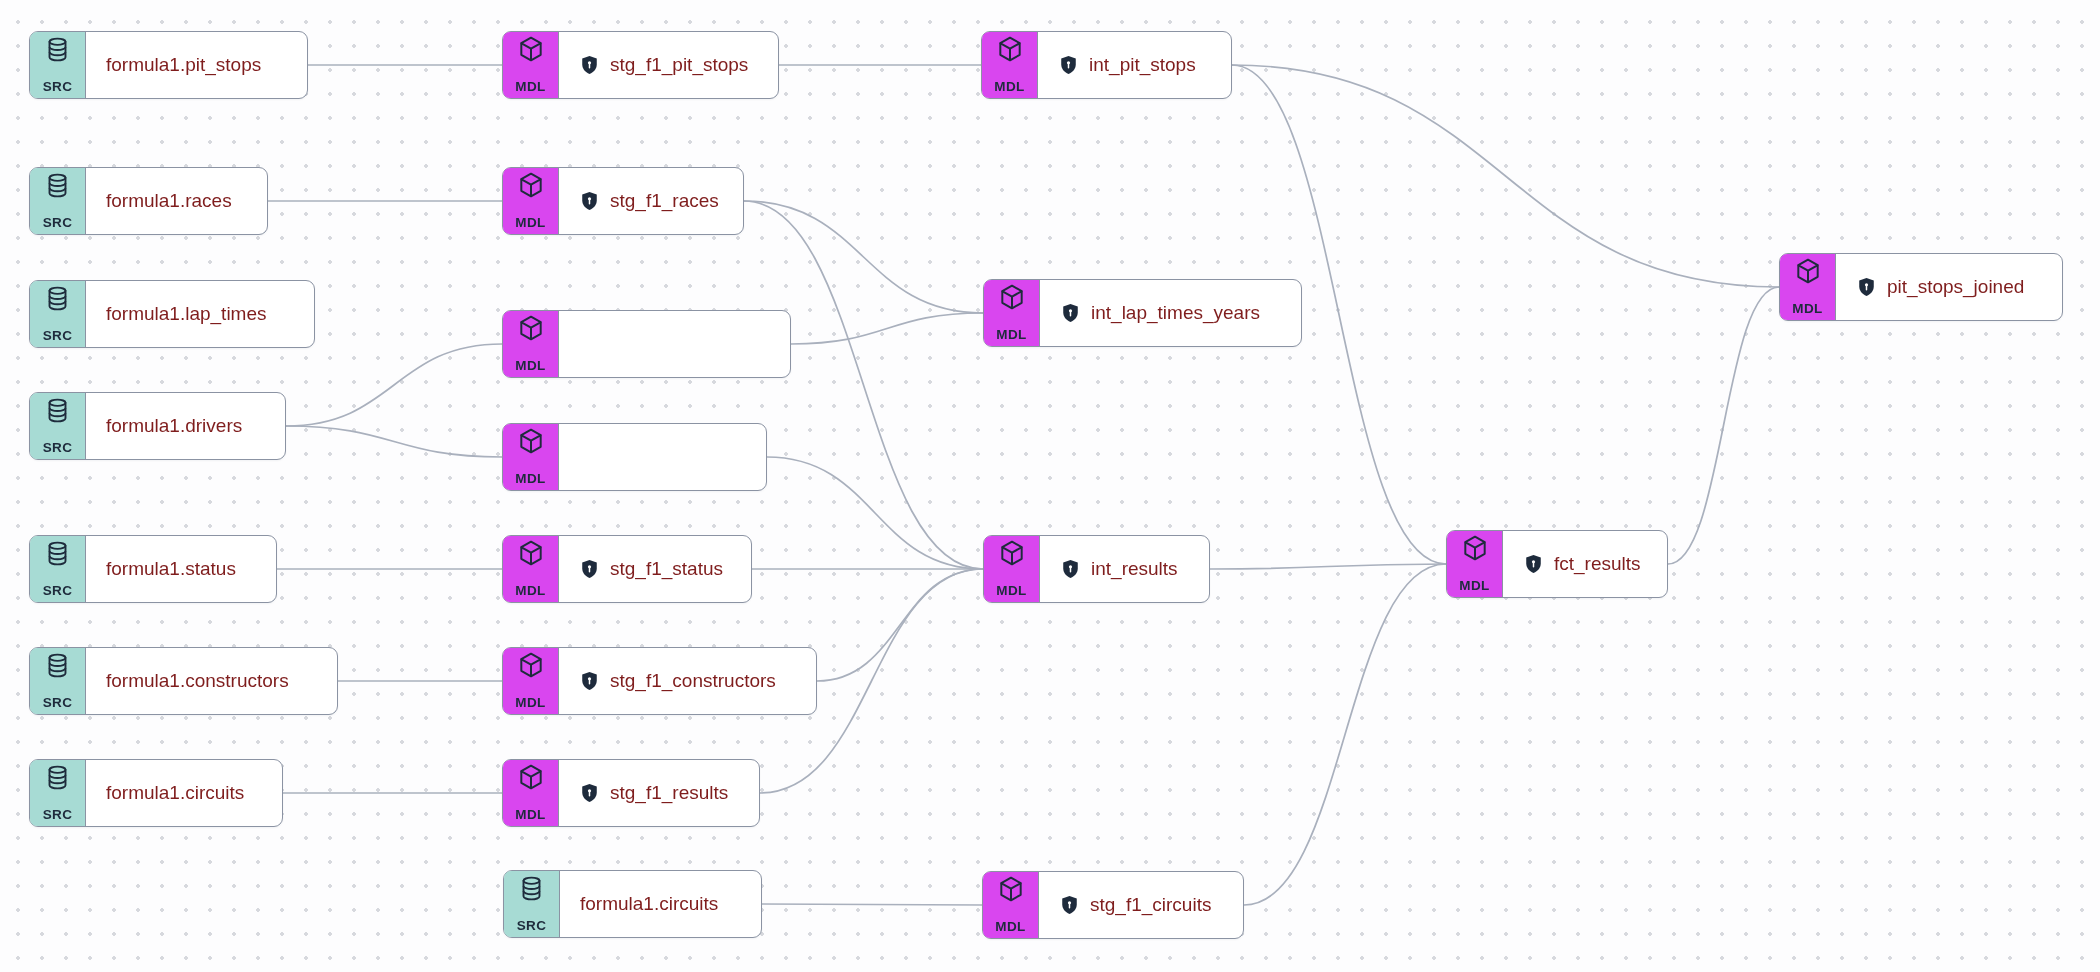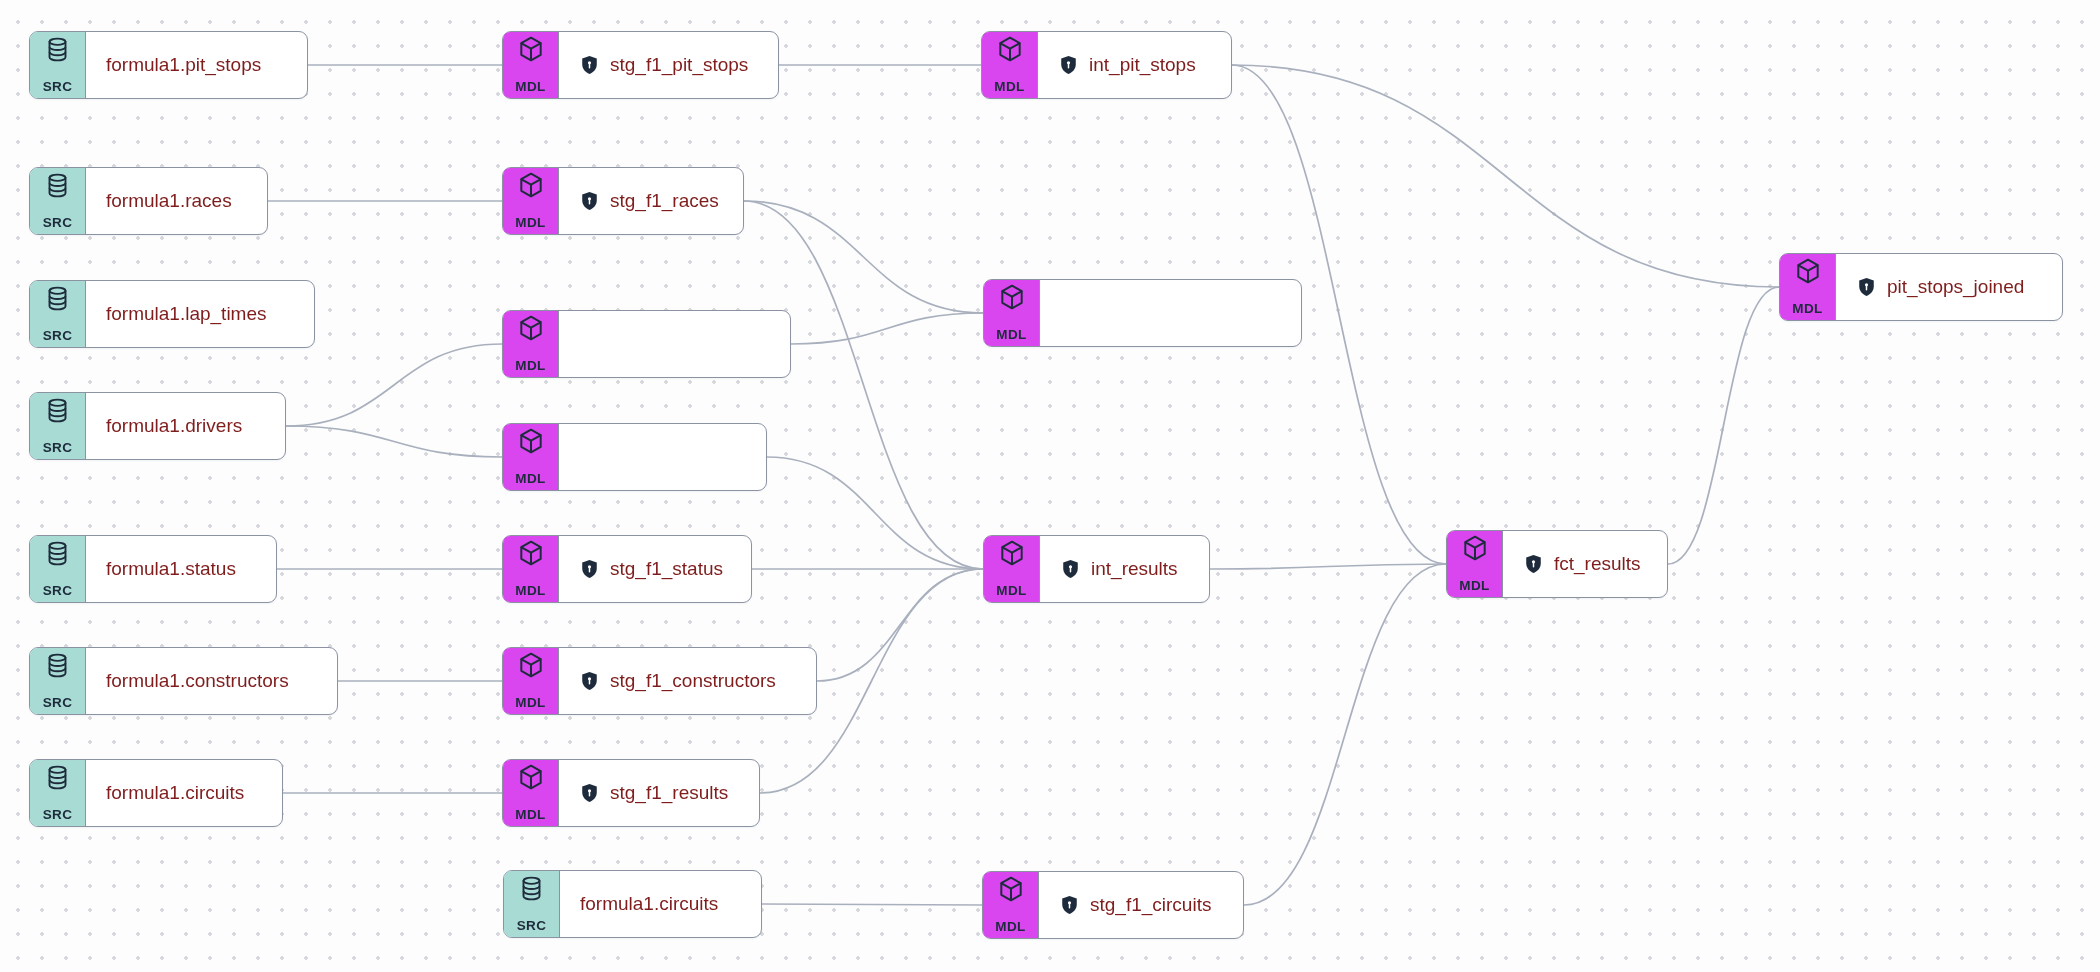--- a/index.html
+++ b/index.html
@@ -385,20 +385,30 @@
     <div class="node kind-model" style="left: 983px; top: 279px; width: 319px;">
       <div class="badge">
         <span>
           <svg class="icon" width="28" height="28" viewBox="0 0 24 24">
             <path d="M12 2.3 20.3 7v10L12 21.7 3.7 17V7Z" fill="none" stroke="#1e2b3c" stroke-width="1.7" stroke-linejoin="round"></path>
             <path d="M3.9 7.1 12 11.7l8.1-4.6M12 11.7v9.8" fill="none" stroke="#1e2b3c" stroke-width="1.7" stroke-linejoin="round" stroke-linecap="round"></path>
           </svg>
         </span>
         <span class="badge-label">MDL</span>
       </div>
+      <div class="node-body">
+        <span>
+          <svg class="icon" width="21" height="22" viewBox="0 0 24 24">
+            <path d="M12 1.6l8.3 3.1v6.5c0 5.3-3.3 9-8.3 11-5-2-8.3-5.7-8.3-11V4.7Z" fill="#1e2b3c"></path>
+            <circle cx="12" cy="9.4" r="1.8" fill="#ffffff"></circle>
+            <path d="M12 10.6v4.6" stroke="#ffffff" stroke-width="1.7" stroke-linecap="round"></path>
+          </svg>
+        </span>
+        <span class="node-label">int_lap_times_years</span>
+      </div>
     </div>
     <div class="node kind-model" style="left: 983px; top: 535px; width: 227px;">
       <div class="badge">
         <span>
           <svg class="icon" width="28" height="28" viewBox="0 0 24 24">
             <path d="M12 2.3 20.3 7v10L12 21.7 3.7 17V7Z" fill="none" stroke="#1e2b3c" stroke-width="1.7" stroke-linejoin="round"></path>
             <path d="M3.9 7.1 12 11.7l8.1-4.6M12 11.7v9.8" fill="none" stroke="#1e2b3c" stroke-width="1.7" stroke-linejoin="round" stroke-linecap="round"></path>
           </svg>
         </span>
         <span class="badge-label">MDL</span>

